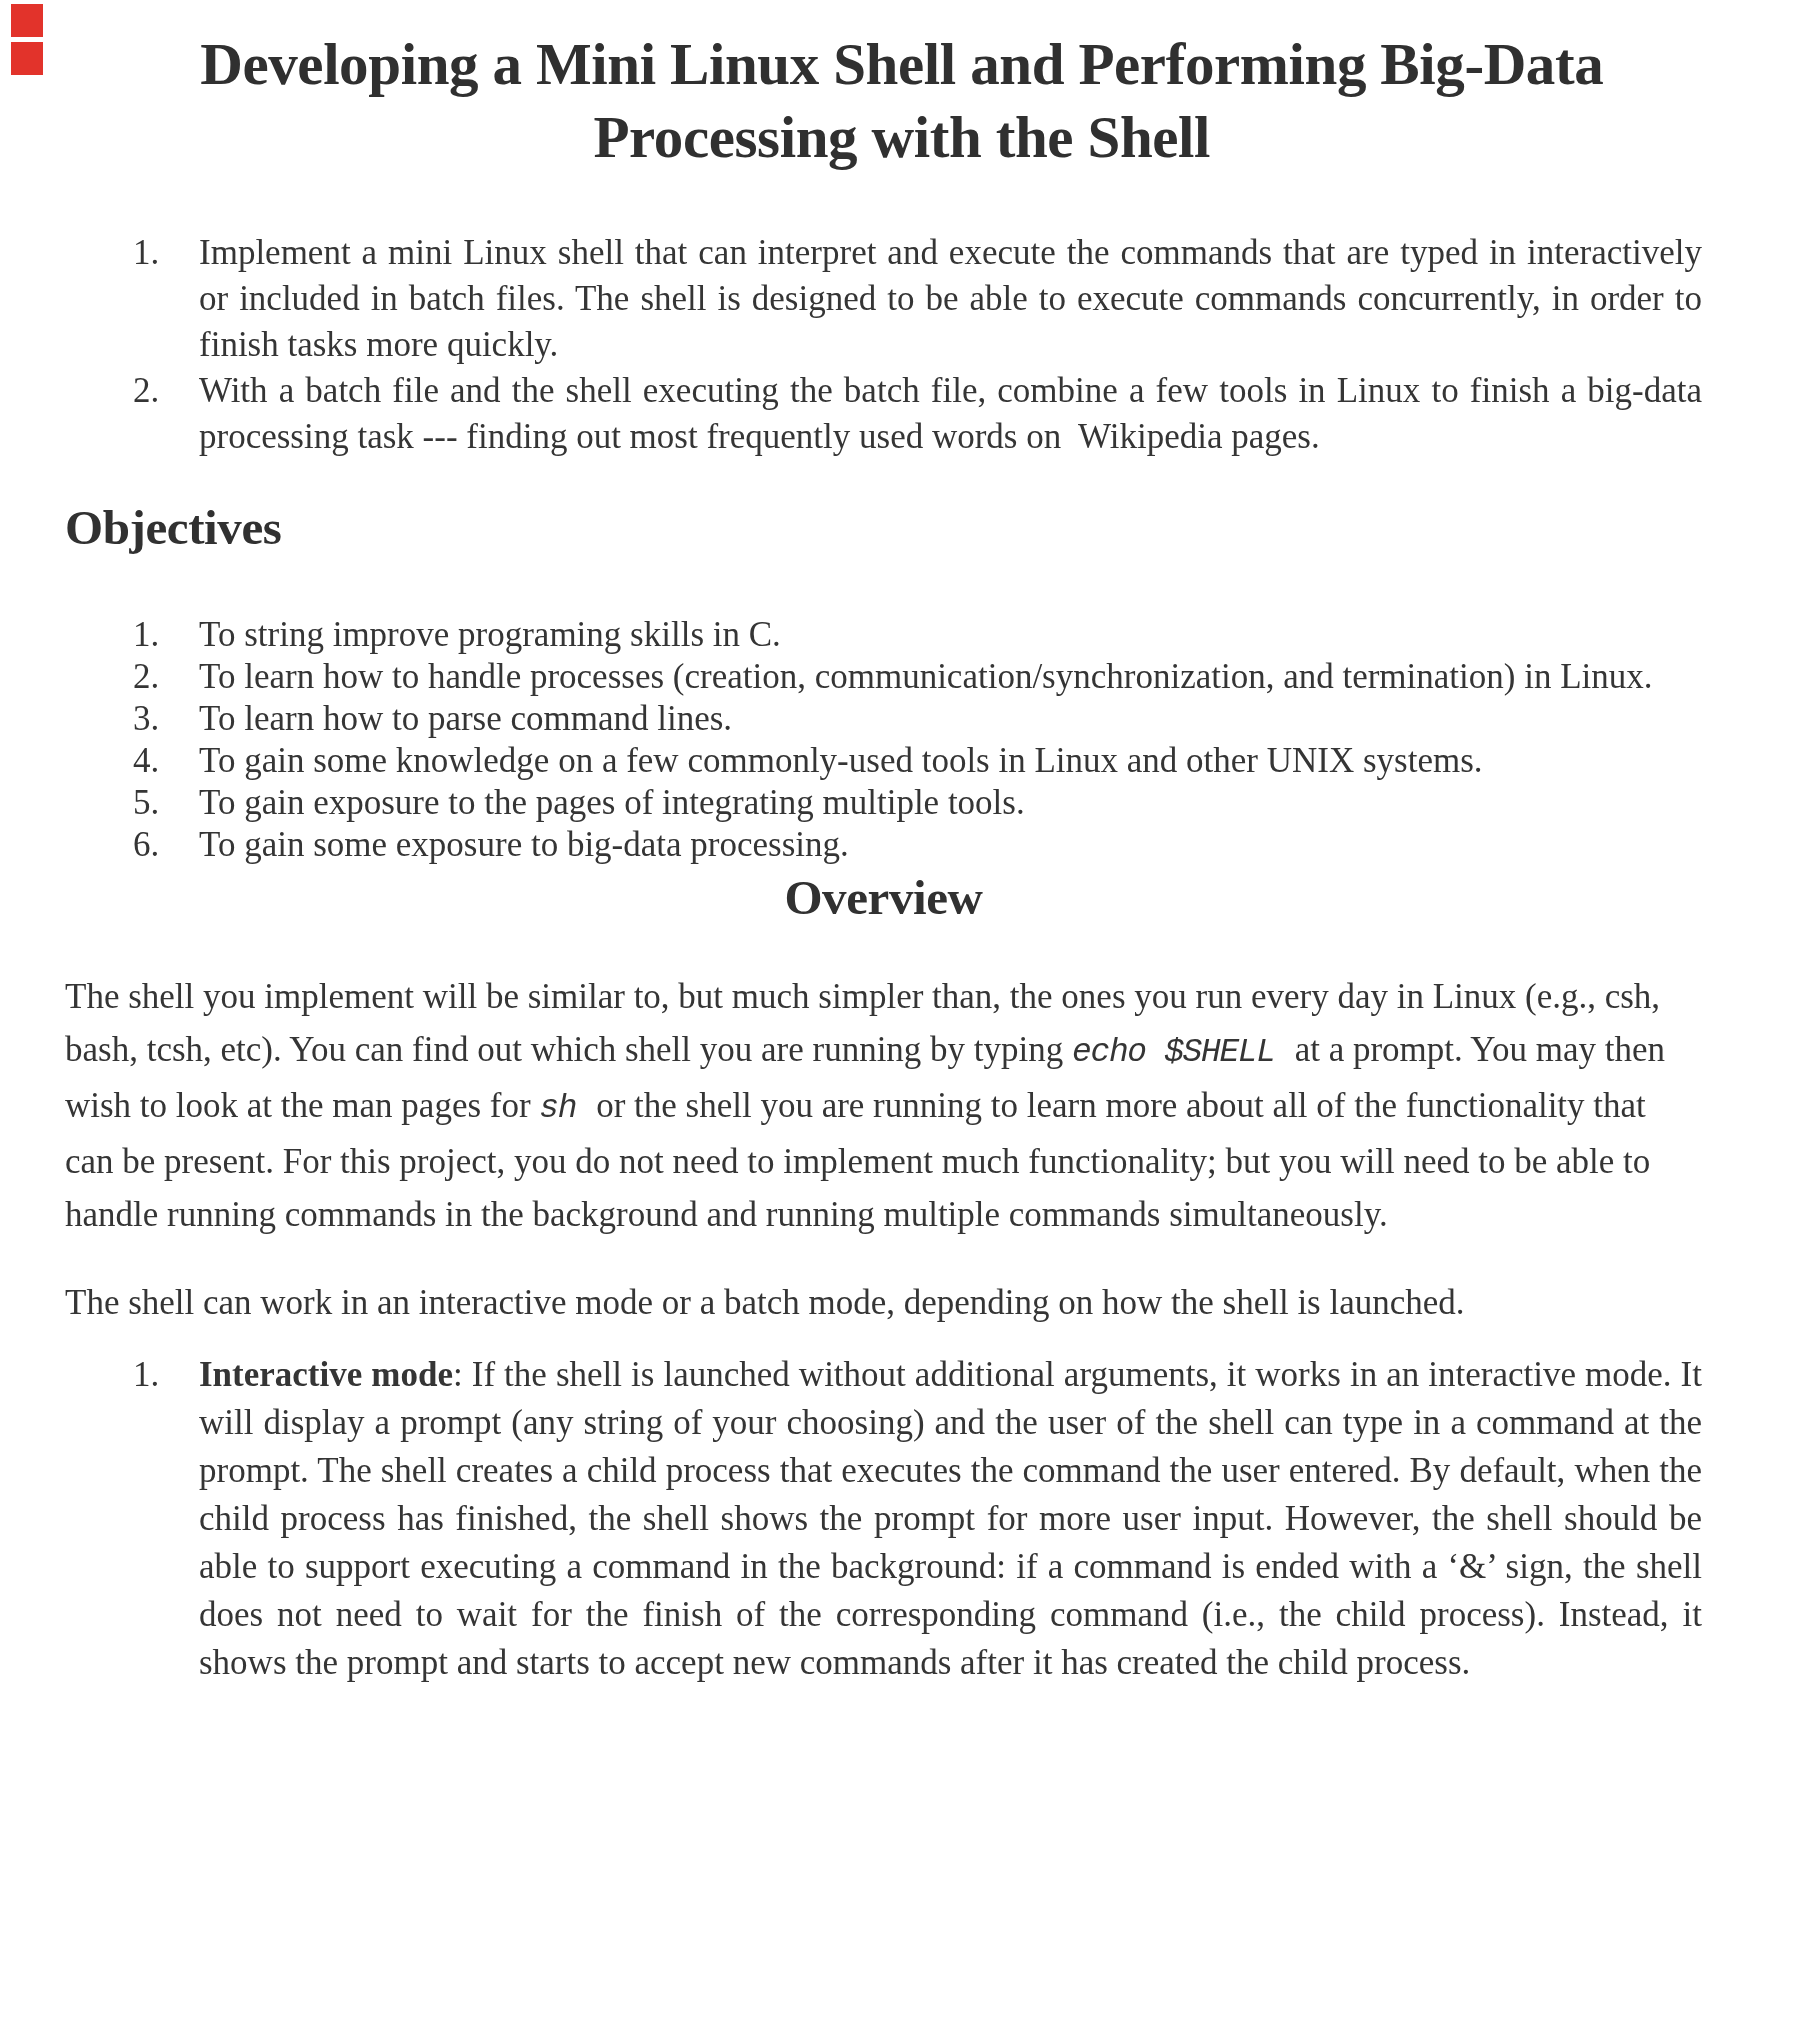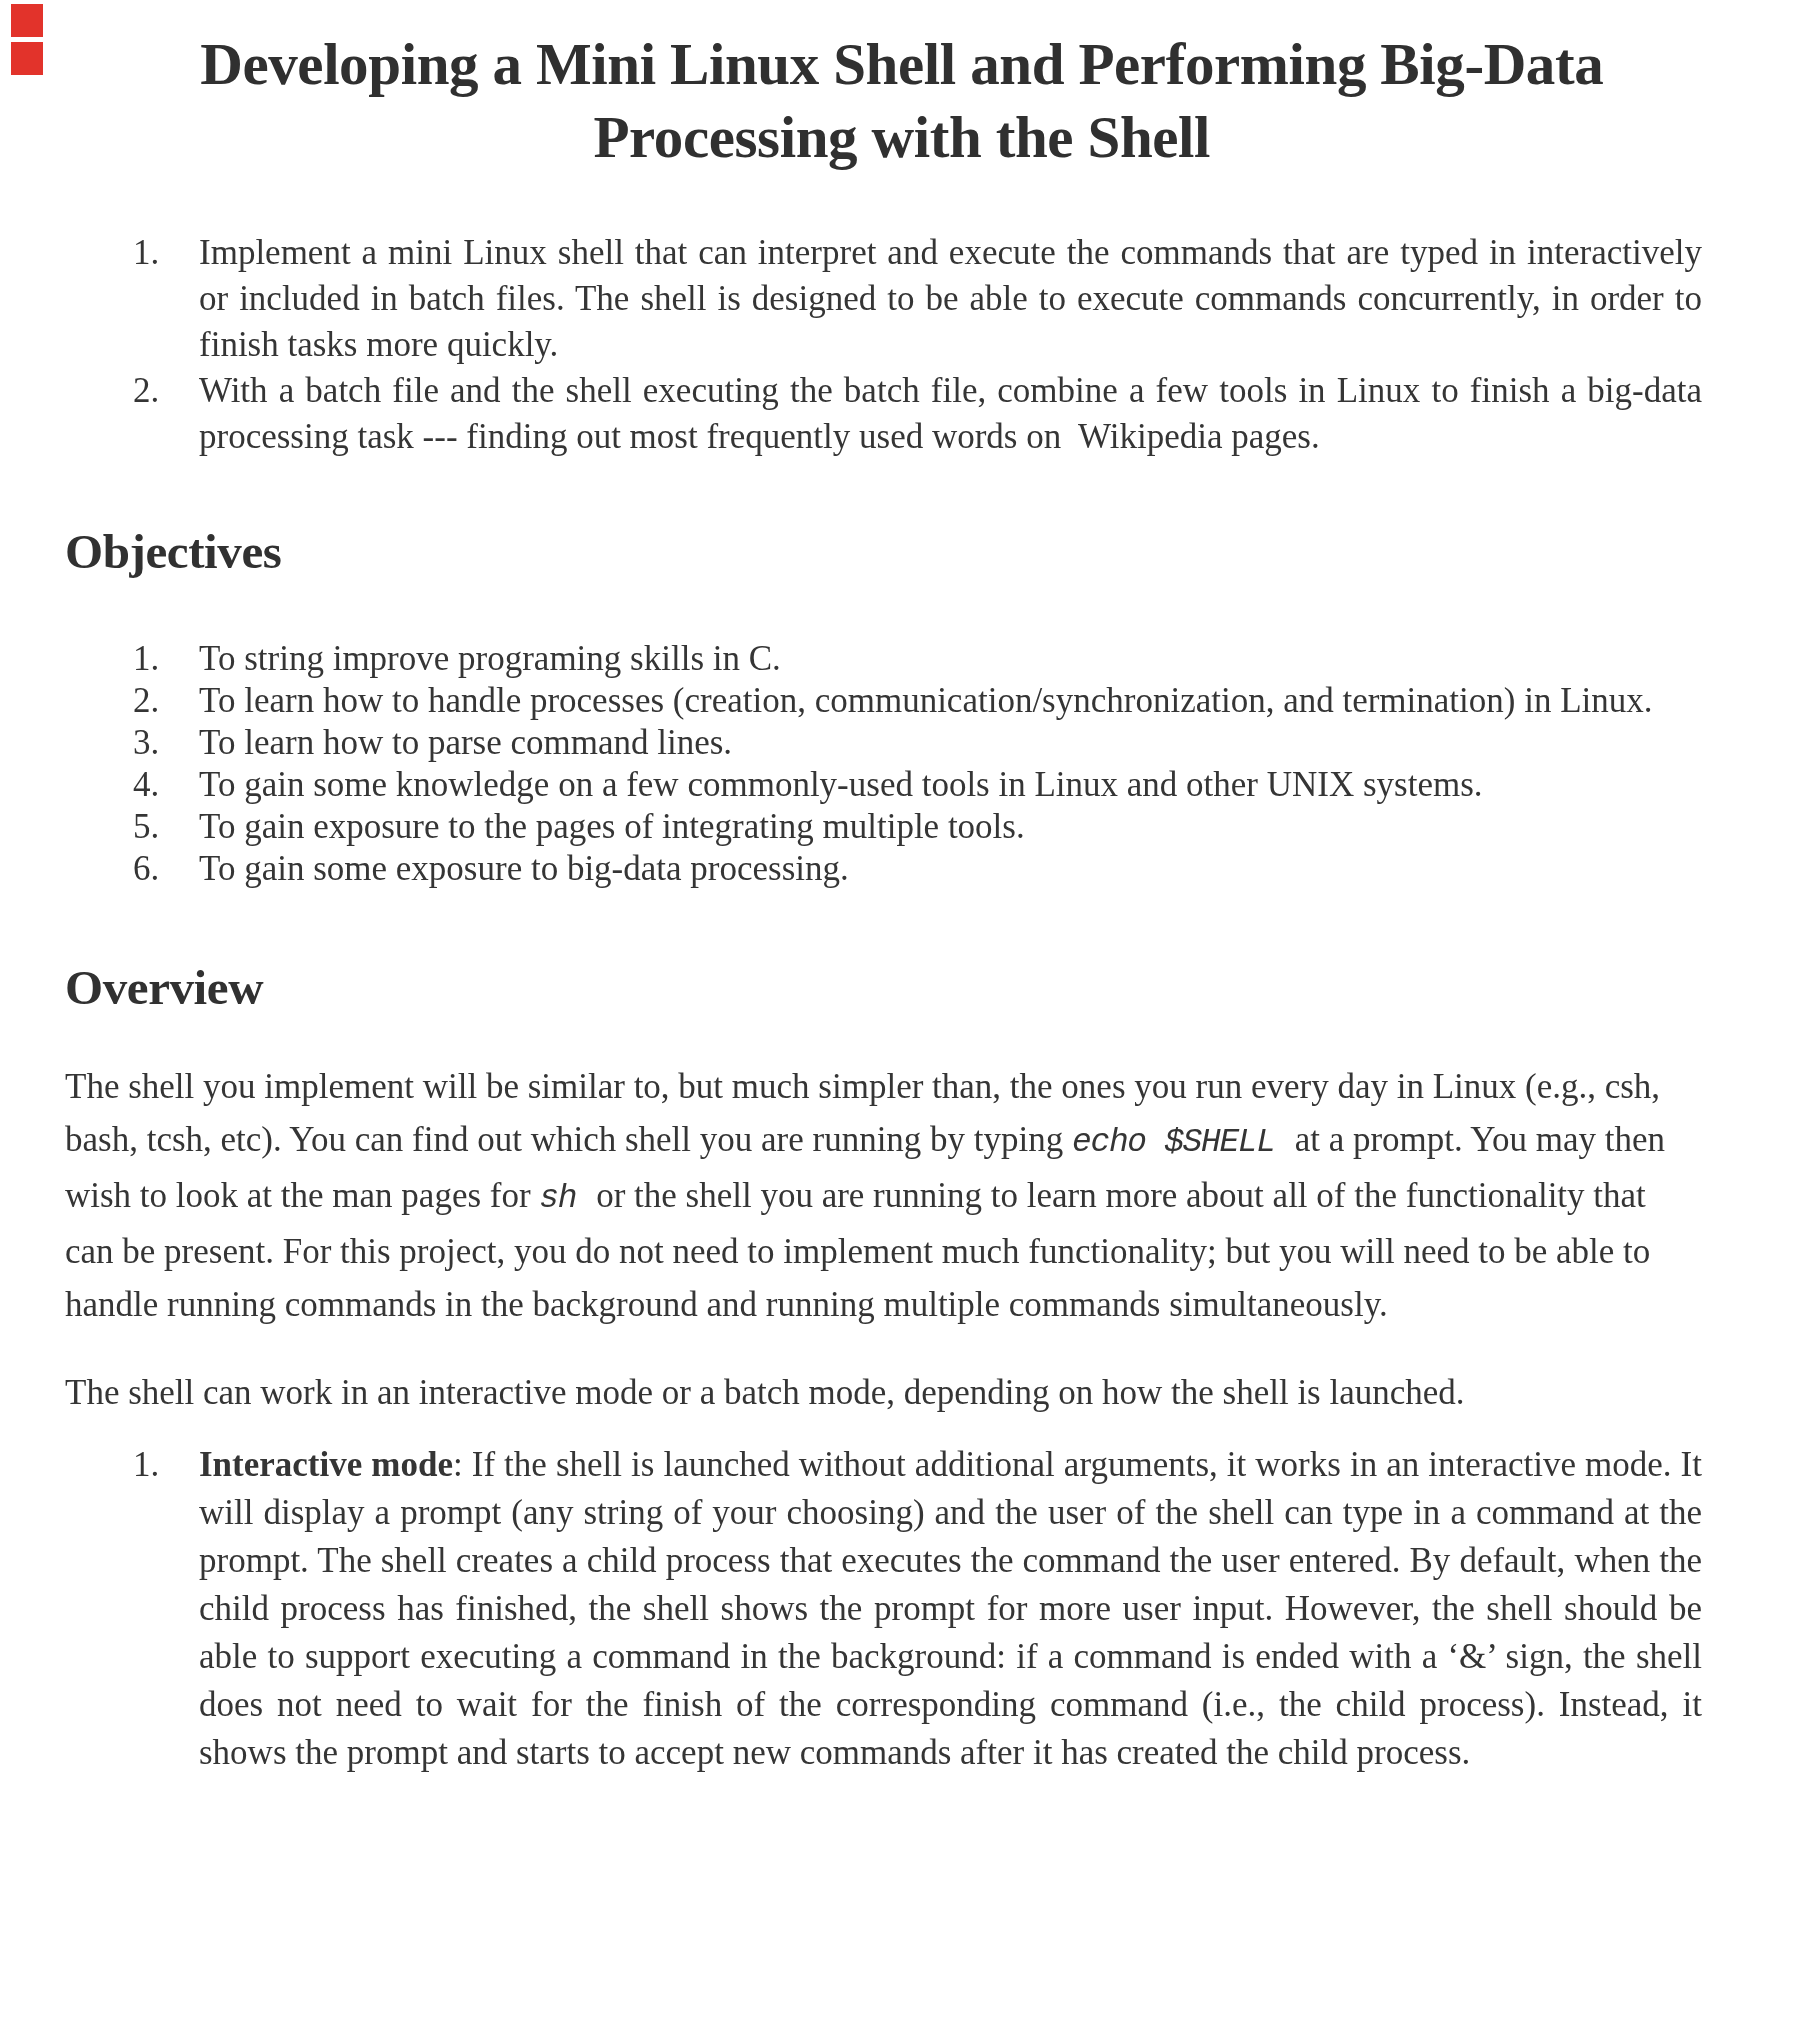--- a/index.html
+++ b/index.html
@@ -49,22 +49,22 @@
   }
   .title .tline { display: block; }
   .heading {
     margin: 0;
     font-size: 49px;
     line-height: 63px;
     font-weight: bold;
     color: #313131;
     letter-spacing: -0.4px;
   }
-  .heading-objectives { margin-top: 60px; margin-bottom: 55px; }
-  .heading-overview  { margin-top: 66px; margin-bottom: 41px; }
+  .heading-objectives { margin-top: 36px; margin-bottom: 55px; }
+  .heading-overview  { margin-bottom: 41px; text-align: center; }
   .list { margin: 0; }
   .li {
     position: relative;
     padding-left: 134px;
     font-size: 35px;
     text-align: justify;
   }
   .li .num {
     position: absolute;
     left: 68px;

